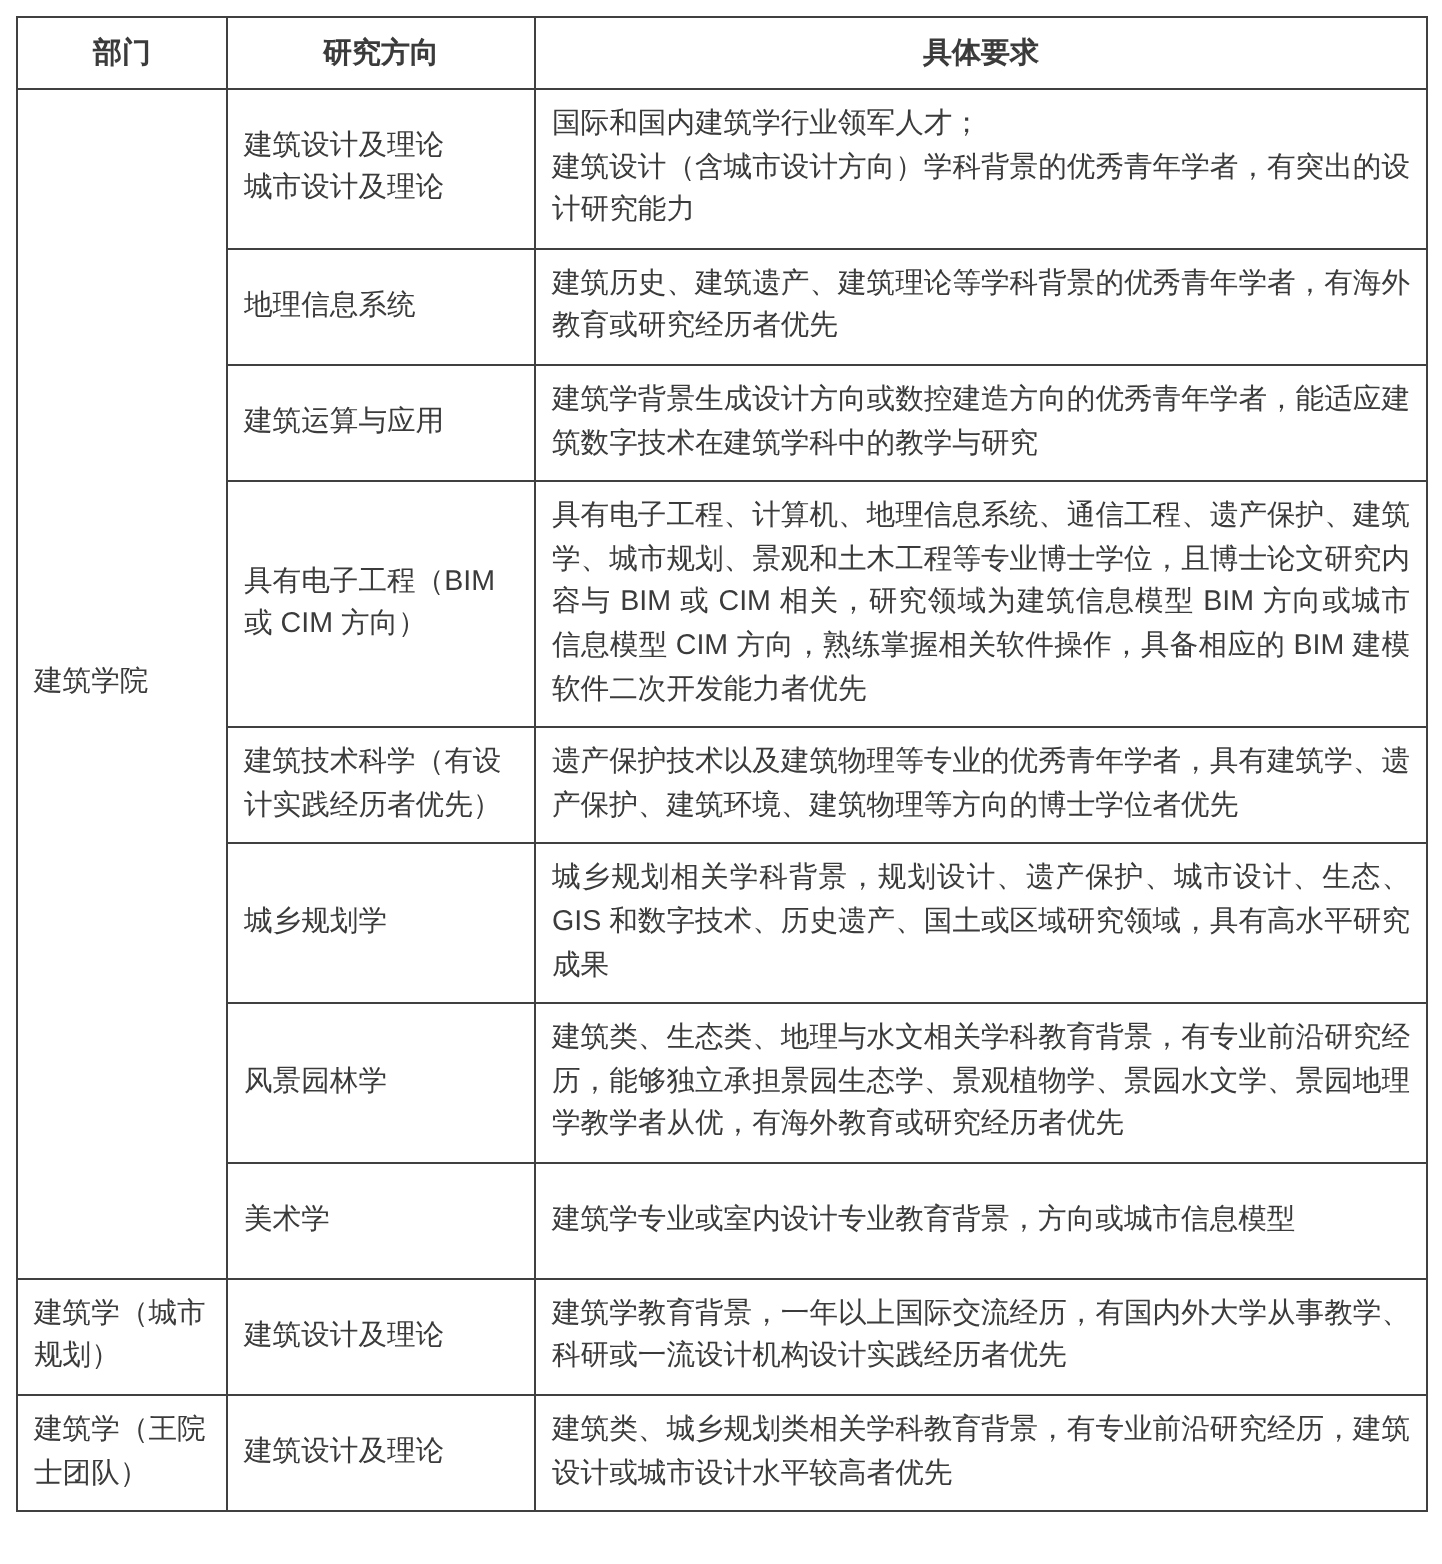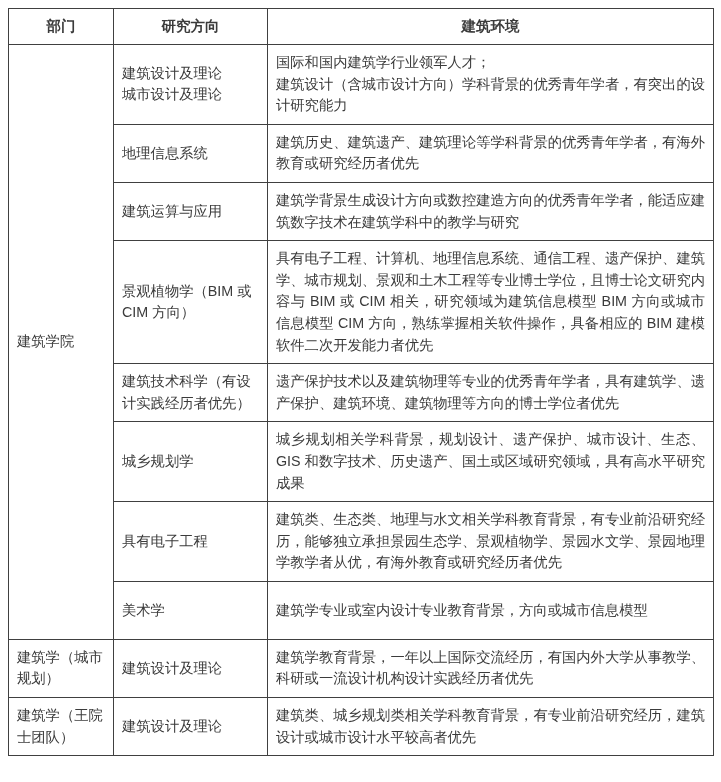--- a/index.html
+++ b/index.html
@@ -60,53 +60,53 @@
   <table class="doc-table">
     <colgroup>
       <col class="c-dept">
       <col class="c-dir">
       <col class="c-req">
     </colgroup>
     <thead>
       <tr>
         <th>部门</th>
         <th>研究方向</th>
-        <th>建筑环境</th>
+        <th>具体要求</th>
       </tr>
     </thead>
     <tbody>
       <tr>
         <td class="dept-cell" rowspan="8">建筑学院</td>
         <td class="dir-cell">建筑设计及理论
 城市设计及理论</td>
         <td class="req-cell">国际和国内建筑学行业领军人才；
 建筑设计（含城市设计方向）学科背景的优秀青年学者，有突出的设计研究能力</td>
       </tr>
       <tr>
         <td class="dir-cell">地理信息系统</td>
         <td class="req-cell">建筑历史、建筑遗产、建筑理论等学科背景的优秀青年学者，有海外教育或研究经历者优先</td>
       </tr>
       <tr>
         <td class="dir-cell">建筑运算与应用</td>
         <td class="req-cell">建筑学背景生成设计方向或数控建造方向的优秀青年学者，能适应建筑数字技术在建筑学科中的教学与研究</td>
       </tr>
       <tr>
-        <td class="dir-cell">景观植物学（BIM 或 CIM 方向）</td>
+        <td class="dir-cell">具有电子工程（BIM 或 CIM 方向）</td>
         <td class="req-cell">具有电子工程、计算机、地理信息系统、通信工程、遗产保护、建筑学、城市规划、景观和土木工程等专业博士学位，且博士论文研究内容与 BIM 或 CIM 相关，研究领域为建筑信息模型 BIM 方向或城市信息模型 CIM 方向，熟练掌握相关软件操作，具备相应的 BIM 建模软件二次开发能力者优先</td>
       </tr>
       <tr>
         <td class="dir-cell">建筑技术科学（有设计实践经历者优先）</td>
         <td class="req-cell">遗产保护技术以及建筑物理等专业的优秀青年学者，具有建筑学、遗产保护、建筑环境、建筑物理等方向的博士学位者优先</td>
       </tr>
       <tr>
         <td class="dir-cell">城乡规划学</td>
         <td class="req-cell">城乡规划相关学科背景，规划设计、遗产保护、城市设计、生态、GIS 和数字技术、历史遗产、国土或区域研究领域，具有高水平研究成果</td>
       </tr>
       <tr>
-        <td class="dir-cell">具有电子工程</td>
+        <td class="dir-cell">风景园林学</td>
         <td class="req-cell">建筑类、生态类、地理与水文相关学科教育背景，有专业前沿研究经历，能够独立承担景园生态学、景观植物学、景园水文学、景园地理学教学者从优，有海外教育或研究经历者优先</td>
       </tr>
       <tr class="row-tall">
         <td class="dir-cell">美术学</td>
         <td class="req-cell">建筑学专业或室内设计专业教育背景，方向或城市信息模型</td>
       </tr>
       <tr>
         <td class="dept-cell">建筑学（城市规划）</td>
         <td class="dir-cell">建筑设计及理论</td>
         <td class="req-cell">建筑学教育背景，一年以上国际交流经历，有国内外大学从事教学、科研或一流设计机构设计实践经历者优先</td>

